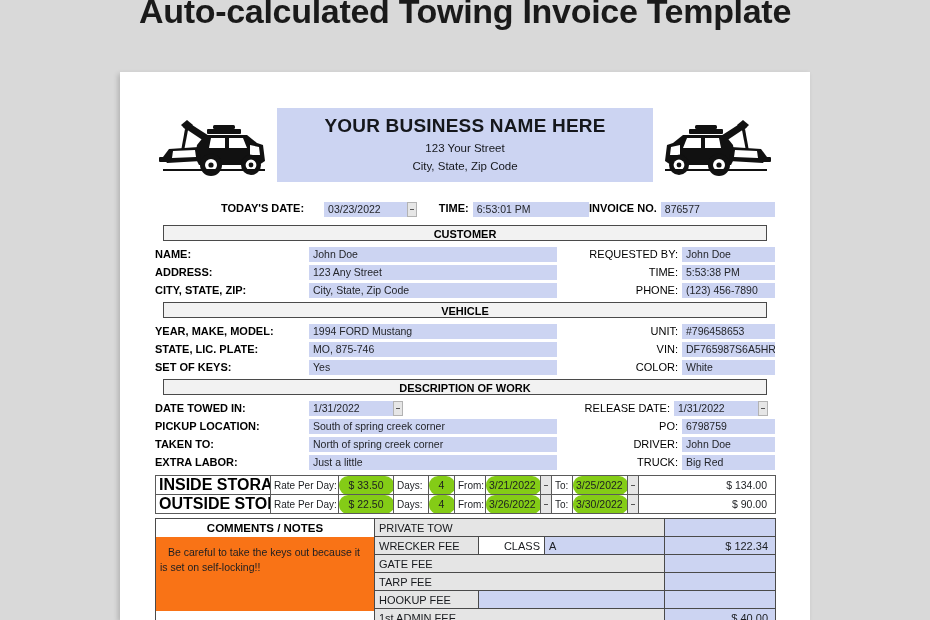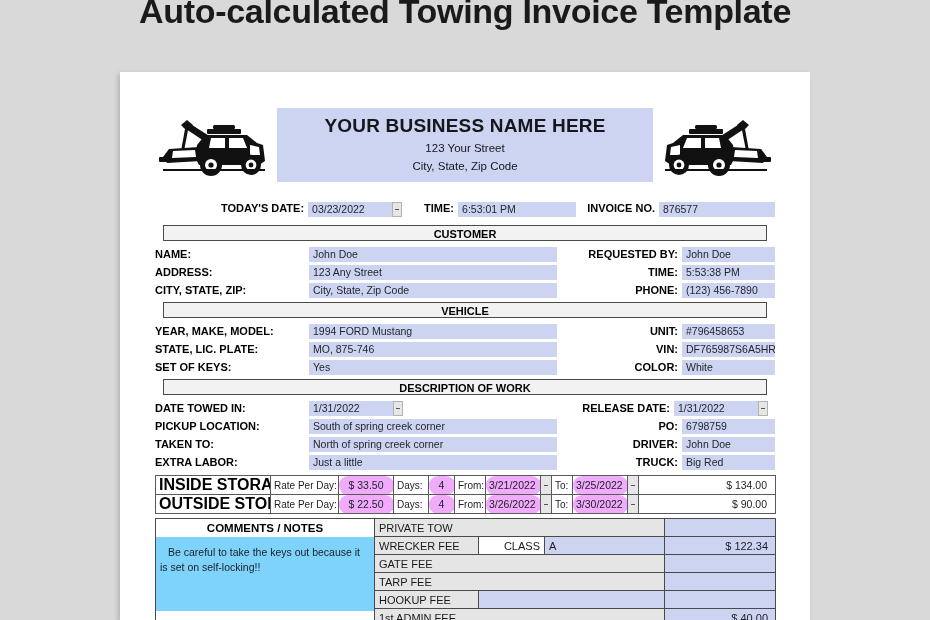--- a/index.html
+++ b/index.html
@@ -159,21 +159,21 @@
     white-space: nowrap;
   }
   .val-l {
     flex: 0 0 240px;
     width: 240px;
   }
   .lbl-r {
     flex: 0 0 115px;
     width: 115px;
     text-align: right;
-    font-weight: bold;
+    font-weight: normal;
     font-size: 11px;
     color: #000;
     padding-right: 4px;
     white-space: nowrap;
   }
   .val-r { flex: 1 1 auto; }
   .gap { flex: 0 0 6px; }
 
   
   .storage {
@@ -196,21 +196,21 @@
     text-align: right;
     font-size: 16px;
     color: #000;
     background: #fff;
   }
   .storage .mini {
     font-size: 10px;
     background: #fff;
     color: #1c1e22;
   }
-  .storage .inp { background: #f0abfc; border-radius: 9px; }
+  .storage .inp { background: #84cc16; border-radius: 9px; }
   .storage .ctr { text-align: center; }
   .storage .amt {
     text-align: right;
     background: #fff;
     padding-right: 8px;
     padding-left: 6px;
   }
   .storage .stp {
     background: #e6e6e6;
     padding: 0;
@@ -241,21 +241,21 @@
   .notes-hd {
     text-align: center;
     font-weight: bold;
     font-size: 11.5px;
     color: #000;
     height: 18px;
     line-height: 18px;
     background: #fff;
   }
   .notes-body {
-    background: #7dd3fc;
+    background: #f97316;
     font-size: 10.5px;
     color: #1c1e22;
     padding: 8px 7px 0 4px;
     line-height: 1.45;
     text-indent: 8px;
     height: 74px;
     box-sizing: border-box;
   }
   .fees-col { flex: 1 1 auto; }
   .fees {
@@ -365,21 +365,21 @@
           <circle cx="96" cy="60" r="5.4" fill="#fff"></circle>
           <circle cx="96" cy="60" r="2.4" fill="#111"></circle>
           <path d="M8 64 L110 64 L110 66 L8 66 Z" fill="#111"></path>
         </svg>
       </div>
     </div>
 
     <div class="meta-row">
       <span style="flex:0 0 66px"></span>
       <span class="meta-lbl">TODAY'S DATE:</span>
-      <span class="fld" style="width:76px;margin-left:4px">03/23/2022</span>
+      <span class="fld" style="width:76px;margin-left:20px">03/23/2022</span>
       <span class="stepper"></span>
       <span style="flex:0 0 22px"></span>
       <span class="meta-lbl">TIME:</span>
       <span class="fld" style="width:110px;margin-left:4px">6:53:01 PM</span>
       <span style="flex:1 1 auto"></span>
       <span class="meta-lbl">INVOICE NO.</span>
       <span class="fld" style="width:108px;margin-left:4px">876577</span>
     </div>
 
     <div class="sec-bar">CUSTOMER</div>

